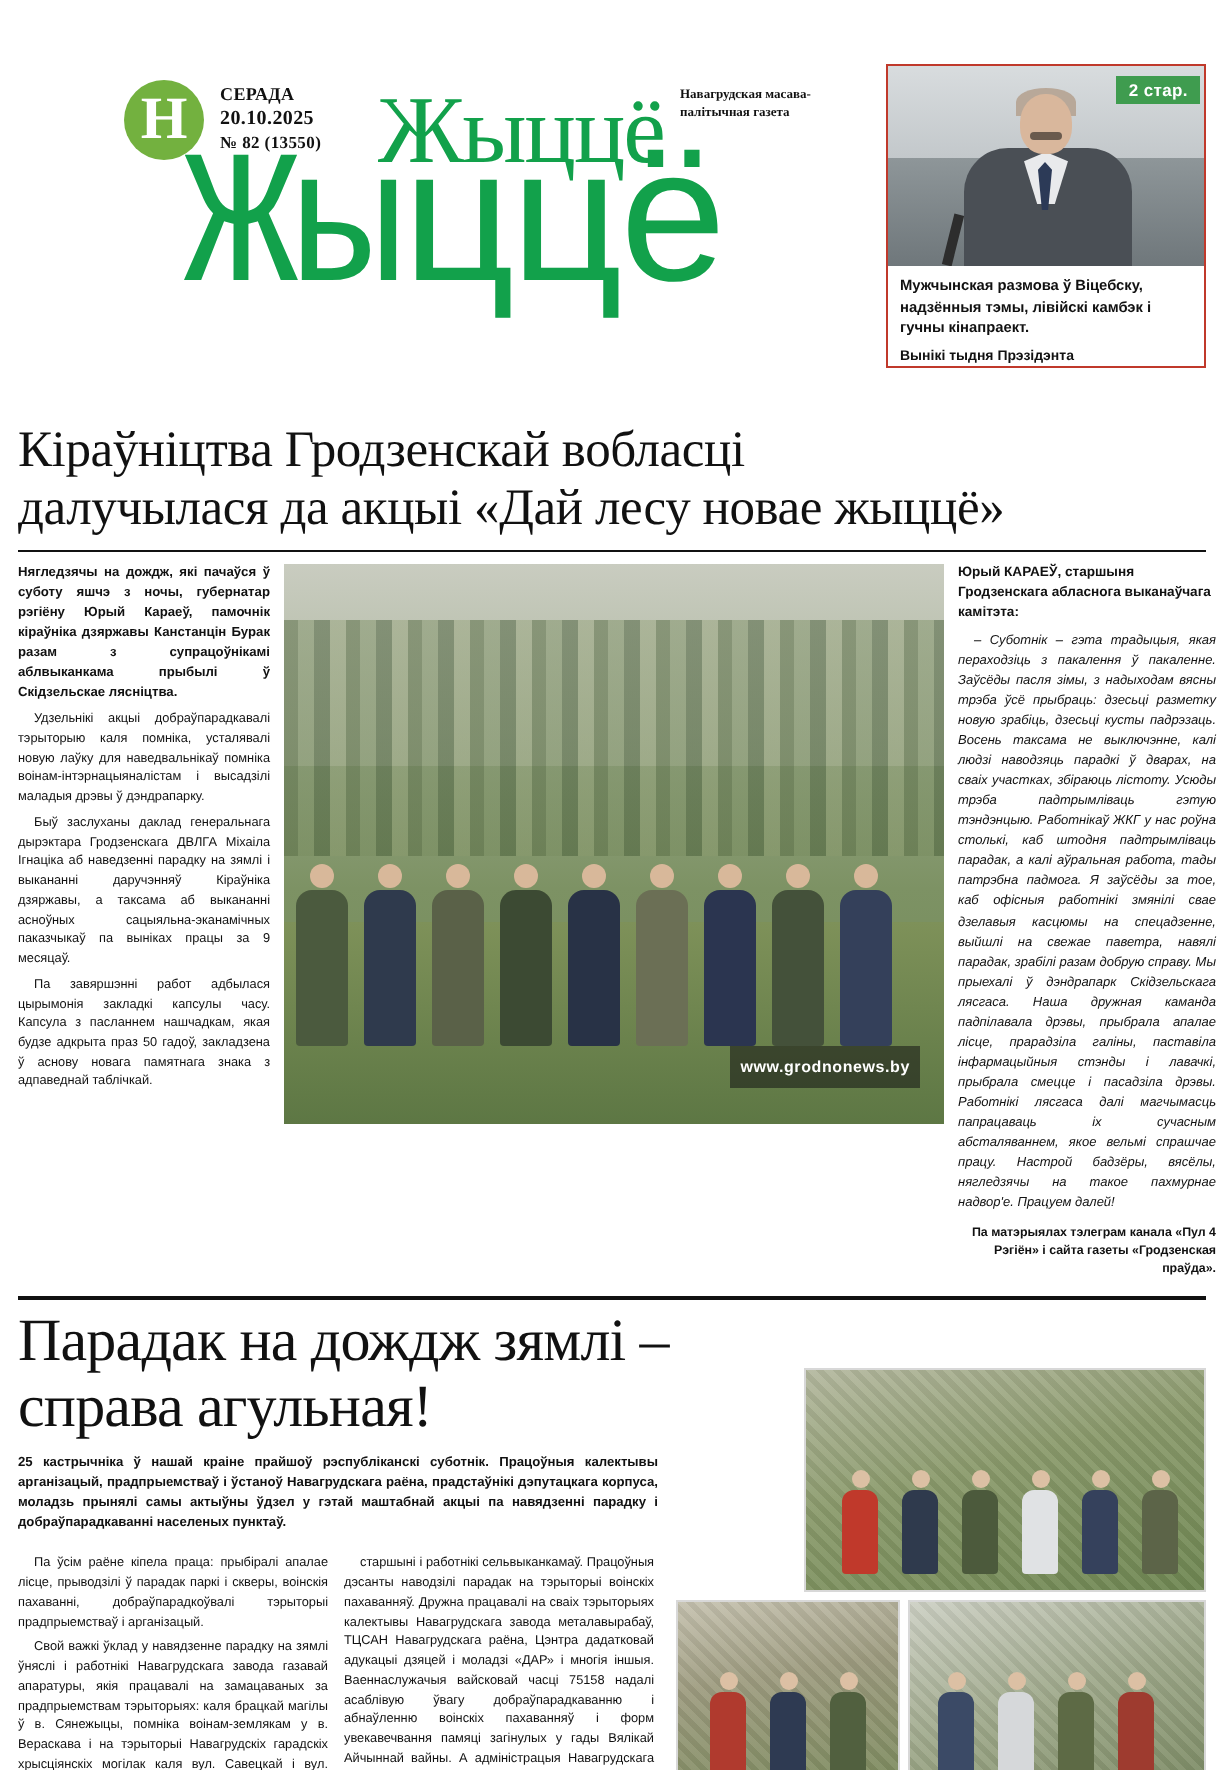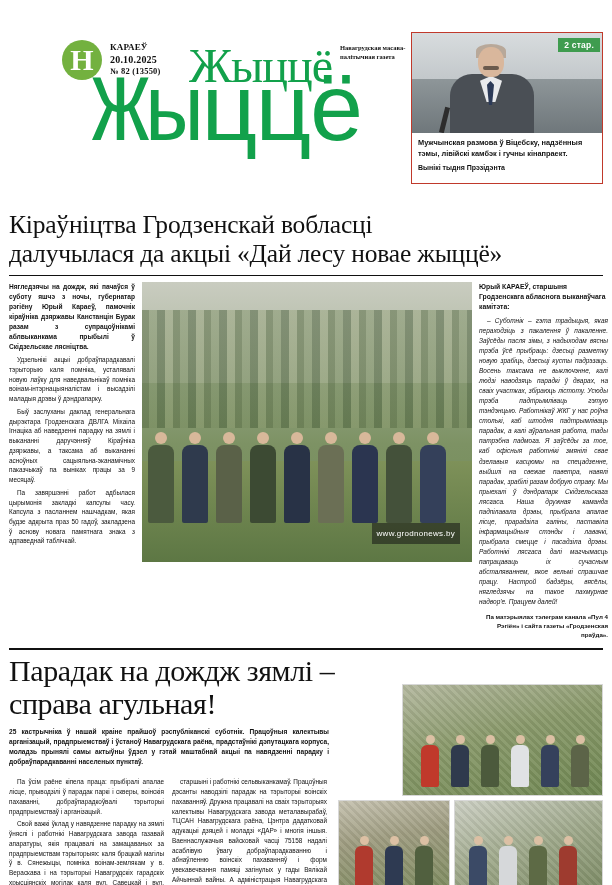--- a/index.html
+++ b/index.html
@@ -80,21 +80,21 @@
     font-size: 6.5px;
     font-weight: bold;
     color: #111;
     line-height: 1.35;
   }
 
   
   .teaser {
     position: absolute;
     right: 9px; top: 32px;
-    width: 192px; height: 152px;
+    width: 160px; height: 152px;
     border: 1.5px solid #c0392b;
     background: #fff;
     overflow: hidden;
   }
   .teaser-photo {
     position: relative;
     width: 100%; height: 100px;
     background: linear-gradient(170deg,#cfd3d6 0%, #b9bfc3 35%, #9aa1a6 75%, #8b9296 100%);
     overflow: hidden;
   }
@@ -242,21 +242,21 @@
       rgba(70,92,55,.5) 15px 23px, rgba(140,155,110,.4) 23px 31px); }
   .ph1-ground { position:absolute; left:0; bottom:0; right:0; height:36%;
     background: linear-gradient(180deg,#7e9159,#5d7744); }
   .ph1-people { position:absolute; left:0; bottom:14%; right:0; height:56%; }
   .pp { position:absolute; bottom:0; width:26px; }
   .pp .h { width:12px;height:12px;border-radius:50%;background:#d8b89a;margin:0 auto 1px; }
   .pp .b { width:26px;height:78px;border-radius:8px 8px 2px 2px; }
   .wm {
     position:absolute; right:12px; bottom:18px;
     background: rgba(20,20,20,.55);
-    color:#fff; font-size:8px; font-weight:normal;
+    color:#fff; font-size:8px; font-weight:bold;
     padding:6px 5px; letter-spacing:.3px;
   }
 
   
   .art2 { position: relative; padding: 0 9px; margin-top: 8px; }
   .a2-toprule { height: 2px; background: #111; margin-bottom: 5px; }
   .a2-head {
     font-family: "Liberation Serif", serif;
     font-size: 30px;
     color: #111;
@@ -303,21 +303,21 @@
 
 <div class="page">
 
   <div class="masthead">
 
     <div class="mh-logo">
       <span>Н</span>
     </div>
 
     <div class="mh-dateblock">
-      <div>КАРАЕЎ</div>
+      <div>СЕРАДА</div>
       <div class="d-num">20.10.2025</div>
       <div class="d-iss">№ 82 (13550)</div>
     </div>
 
     <div class="mh-title">
       <div class="mh-word1">Жыццё</div>
       <div class="mh-word2">Жыццё</div>
     </div>
 
     <div class="mh-subtitle">Навагрудская масава-палітычная газета</div>

